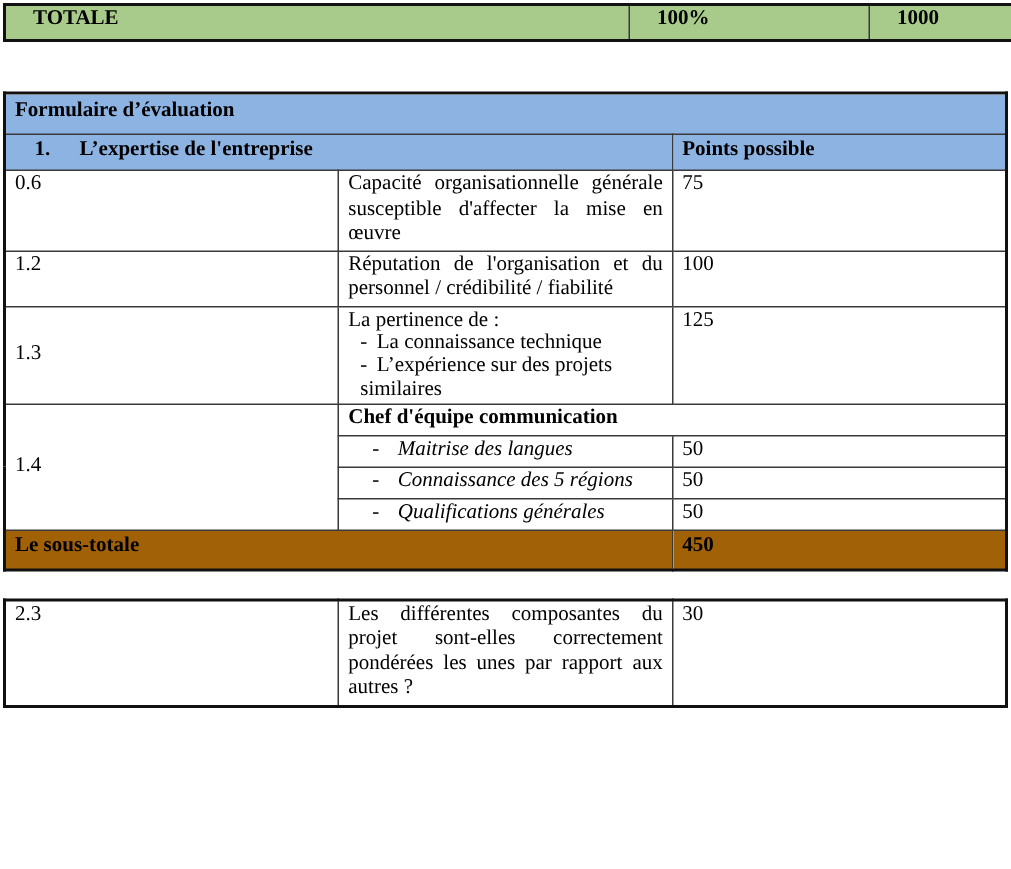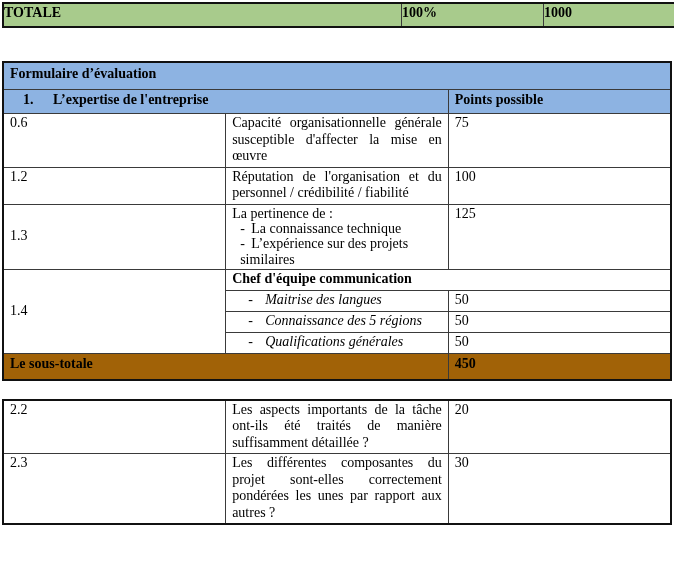--- a/index.html
+++ b/index.html
@@ -14,21 +14,21 @@
   }
   td{
     border:1px solid #3a3a3a;
     padding:1px 6px 2px 6px;
     vertical-align:top;
     line-height:16.5px;
     overflow:hidden;
   }
   
   .t0{margin-bottom:33px;}
-  .t0 td{background:#A8CB8C;font-weight:bold;height:19px;padding-left:0;}
+  .t0 td{background:#A8CB8C;font-weight:bold;height:19px;padding-left:18px;}
   .t0 .c1{width:391px;} .t0 .c2{width:135px;} .t0 .c3{width:142px;}
   
   .tmain .coln{width:71px;} .tmain .cold{width:378px;} .tmain .colp{width:217px;}
   .blue{background:#8DB3E2;}
   .green{background:#a16207;}
   .bold{font-weight:bold;}
   .title-row td{height:21px;font-weight:bold;padding-top:3px;}
   .sec td{height:19px;font-weight:bold;padding-top:2px;}
   .secnum{display:inline-block;padding-left:13px;width:30px;}
   .r2l td{height:33px;}
@@ -109,25 +109,20 @@
     <tr class="green rgr1">
       <td colspan="2">Le sous-totale</td>
       <td>450</td>
     </tr>
   </tbody>
     </table>
 
   <table class="tmain t2">
     <tbody>
     <tr class="r2l">
-      <td>2.2</td>
-      <td class="just">Les aspects importants de la tâche ont-ils été traités de manière suffisamment détaillée ?</td>
-      <td>20</td>
-    </tr>
-    <tr class="r2l">
       <td>2.3</td>
       <td class="just">Les différentes composantes du projet sont-elles correctement pondérées les unes par rapport aux autres ?</td>
       <td>30</td>
     </tr>
 
   </tbody>
     </table>
 
 </div>
 

